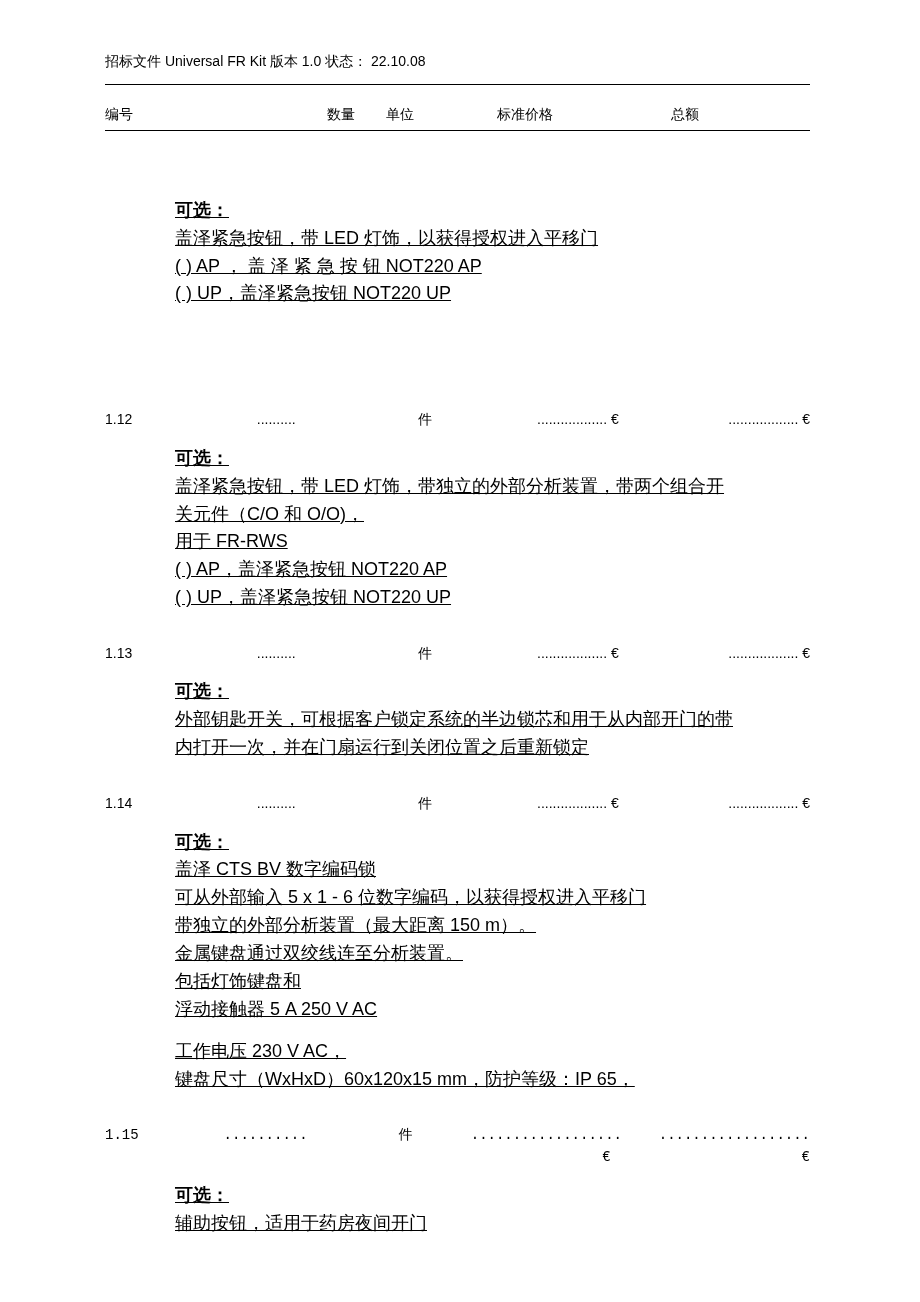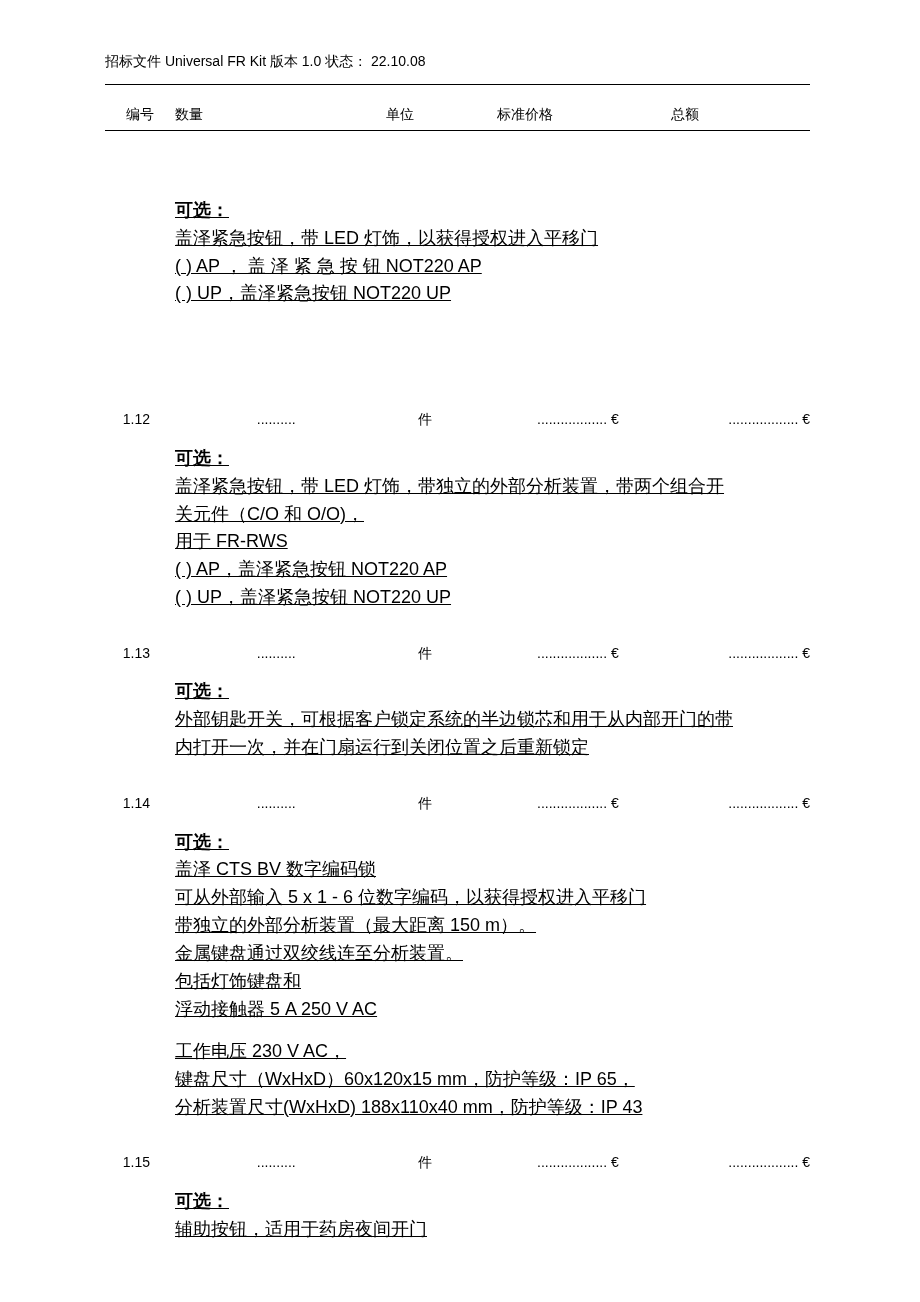--- a/index.html
+++ b/index.html
@@ -19,22 +19,22 @@
     .hr-top {
       border: none;
       border-top: 1.5px solid #000;
       margin-bottom: 18px;
     }
     .col-header {
       display: flex;
       font-size: 14px;
       margin-bottom: 4px;
     }
-    .col-num { width: 70px; text-align: center; }
-    .col-qty { width: 180px; text-align: left; }
+    .col-num { width: 70px; text-align: left; }
+    .col-qty { width: 180px; text-align: right; }
     .col-unit { width: 90px; text-align: center; }
     .col-price { width: 160px; text-align: center; }
     .col-total { width: 160px; text-align: center; }
     .hr-sub {
       border: none;
       border-top: 1px solid #000;
       margin-bottom: 16px;
     }
     .desc-block {
       padding-left: 70px;
@@ -130,24 +130,23 @@
   <div>盖泽 CTS BV 数字编码锁</div>
   <div>可从外部输入 5 x 1 - 6 位数字编码，以获得授权进入平移门</div>
   <div>带独立的外部分析装置（最大距离 150 m）。</div>
   <div>金属键盘通过双绞线连至分析装置。</div>
   <div>包括灯饰键盘和</div>
   <div>浮动接触器 5 A 250 V AC</div>
 </div>
 <div class="desc-block" style="margin-bottom:22px;">
   <div>工作电压 230 V AC，</div>
   <div>键盘尺寸（WxHxD）60x120x15 mm，防护等级：IP 65，</div>
-  <div>分析装置尺寸(WxHxD) 188x110x40 mm，防护等级：IP 43</div>
 </div>
 
-<div class="item-row" style="">
+<div class="item-row" style="font-family:Liberation Mono, monospace;">
   <div class="col-num">1.15</div>
   <div class="col-qty dots-qty">..........</div>
   <div class="col-unit">件</div>
   <div class="col-price dots-price">.................. €</div>
   <div class="col-total dots-total">.................. €</div>
 </div>
 <div class="desc-block">
   <div class="opt-label">可选：</div>
   <div>辅助按钮，适用于药房夜间开门</div>
 </div>

